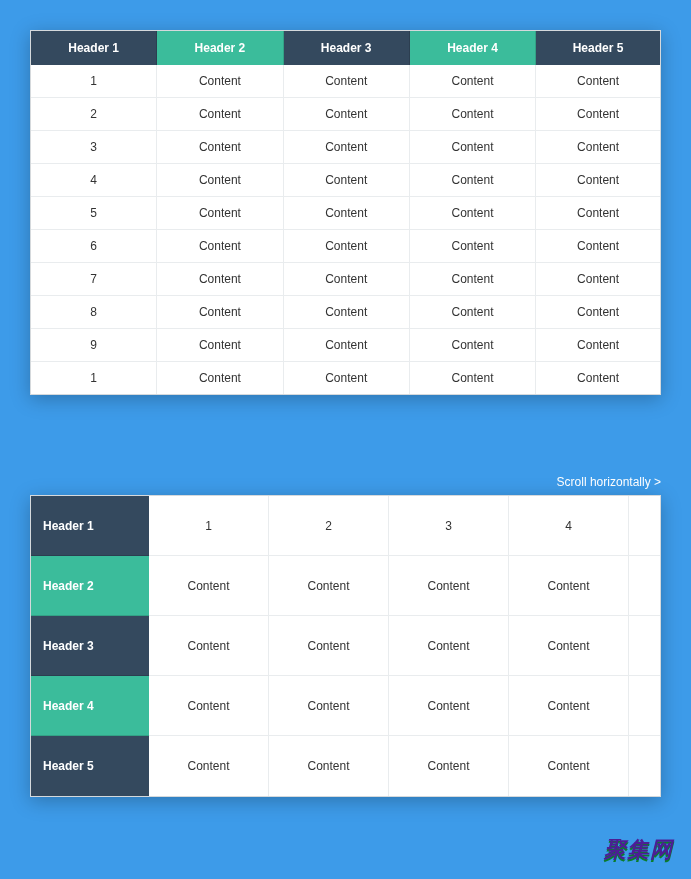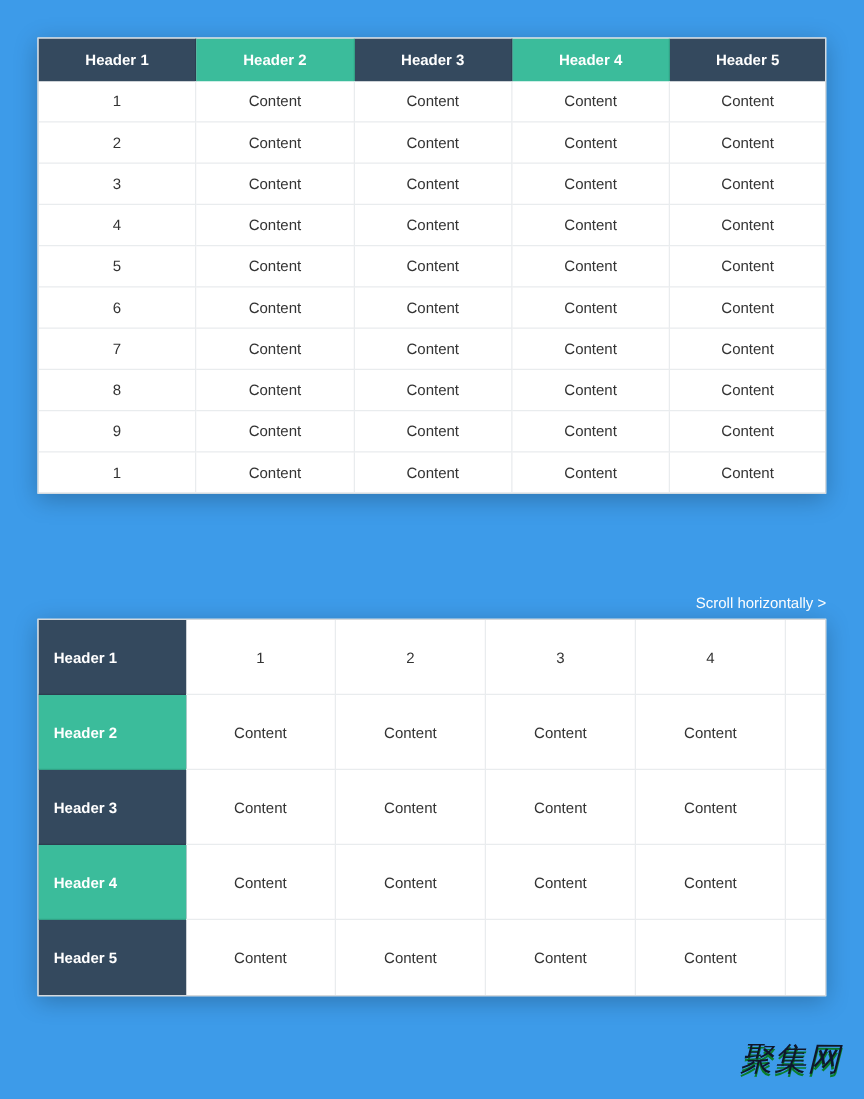--- a/index.html
+++ b/index.html
@@ -97,23 +97,23 @@
     .t2-row:last-child .t2-cell { border-bottom: none; }
     
     .t2-scroll::-webkit-scrollbar { height: 16px; background: #f0f0f0; border-top: 1px solid #ccc; }
     .t2-scroll::-webkit-scrollbar-thumb { background: #d9d9d9; border: 1px solid #a9a9a9; }
     .t2-scroll::-webkit-scrollbar-button { width: 16px; background: #e8e8e8; border: 1px solid #a9a9a9; }
 
     .watermark {
       position: fixed;
       right: 18px;
       bottom: 14px;
-      font-weight: 400;
-      font-size: 26px;
-      color: #0f172a;
+      font-weight: 700;
+      font-size: 22px;
+      color: #4c1d95;
       text-shadow: 0 2px 0 #0a7d2b;
       letter-spacing: 1px;
       font-style: italic;
     }
   </style>
 </head>
 <body>
 
 <div class="table-wrap">
   <table class="t1">

